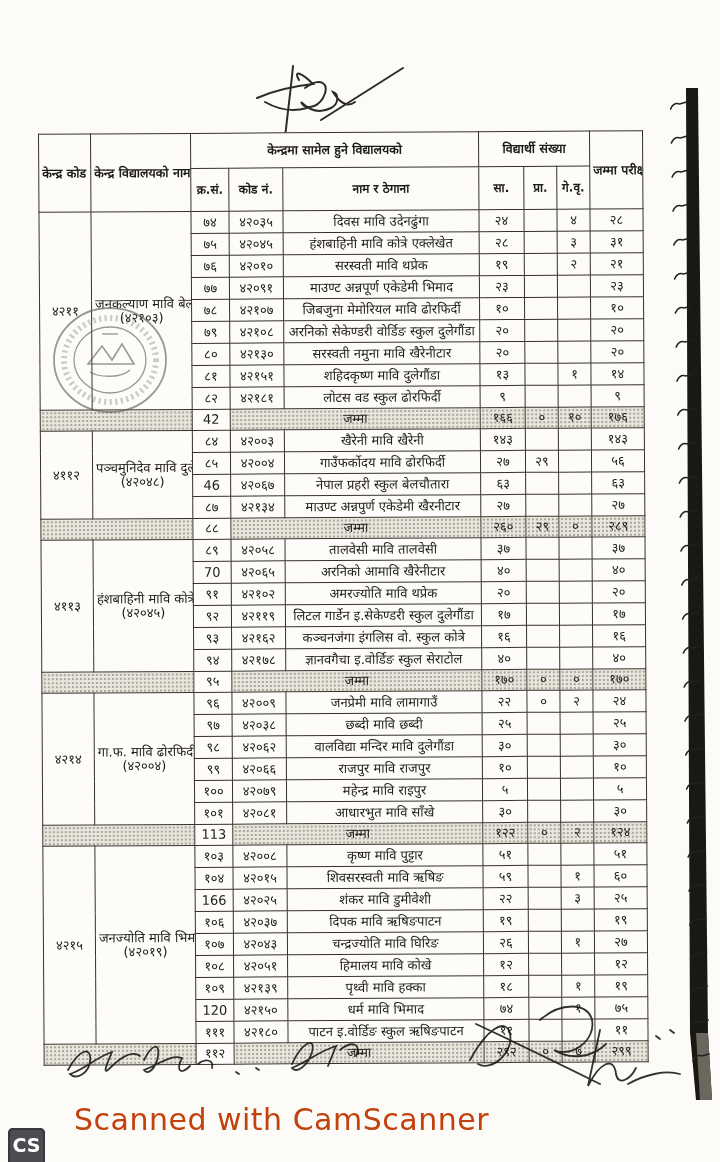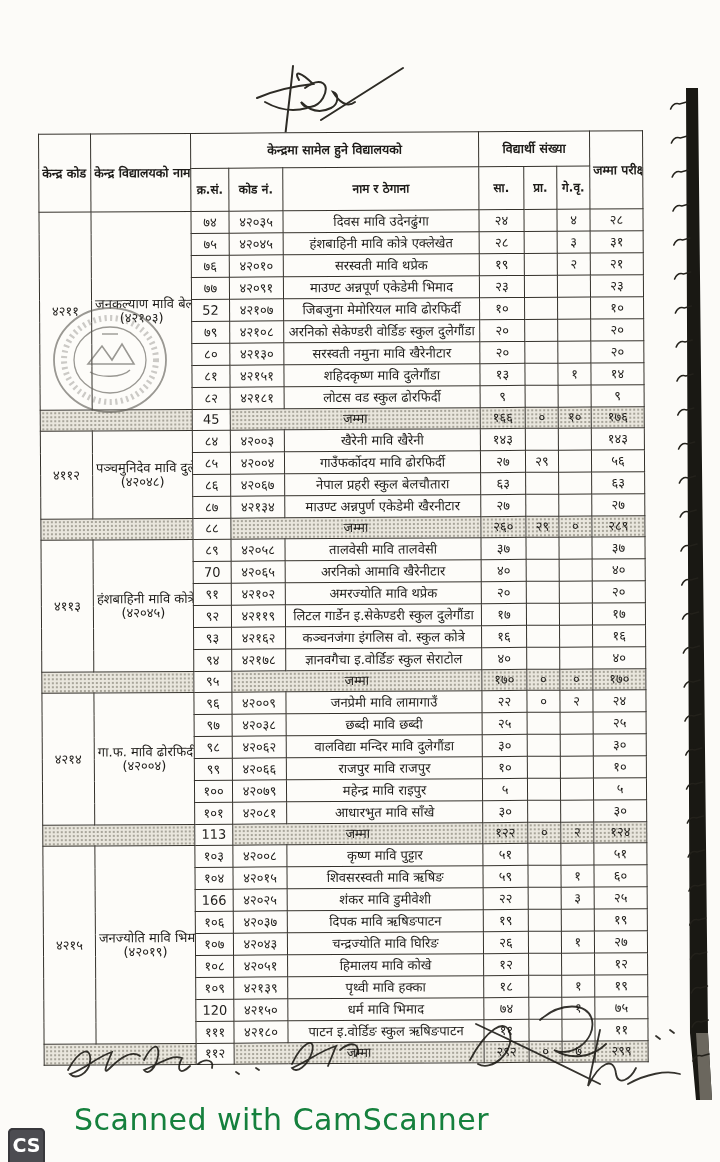--- a/index.html
+++ b/index.html
@@ -32,21 +32,21 @@
   tr.summary td{height:20px;}
   .stipple{
     background-color:#e9e6dd;
     background-image:radial-gradient(#a8a59a 0.9px, rgba(0,0,0,0) 1px);
     background-size:4px 4px;
   }
   
   .abs{position:absolute;}
   .wm-text{
     position:absolute;left:74px;top:1102px;height:30px;overflow:hidden;
-    font-size:30px;font-weight:500;color:#15803d;letter-spacing:0.5px;
+    font-size:30px;font-weight:500;color:#c2410c;letter-spacing:0.5px;
     font-family:"DejaVu Sans","Liberation Sans",sans-serif;
     text-align:right;
   }
   .cs-badge{
     position:absolute;left:8px;top:1128px;width:37px;height:40px;
     background:#4c4c51;border-radius:5px;color:#ffffff;
     display:flex;align-items:flex-start;justify-content:center;
     font-size:19px;font-weight:bold;padding-top:6px;box-sizing:border-box;
     box-shadow:inset 0 0 0 2px #38383c;
   }
@@ -132,21 +132,21 @@
         <tr>
           <td class="cell-num">७७</td>
           <td class="cell-num">४२०९१</td>
           <td class="cell-name">माउण्ट अन्नपूर्ण एकेडेमी भिमाद</td>
           <td class="cell-num">२३</td>
           <td class="cell-num"></td>
           <td class="cell-num"></td>
           <td class="cell-num">२३</td>
         </tr>
         <tr>
-          <td class="cell-num">52</td>
+          <td class="cell-num">७८</td>
           <td class="cell-num">४२१०७</td>
           <td class="cell-name">जिबजुना मेमोरियल मावि ढोरफिर्दी</td>
           <td class="cell-num">१०</td>
           <td class="cell-num"></td>
           <td class="cell-num"></td>
           <td class="cell-num">१०</td>
         </tr>
         <tr>
           <td class="cell-num">७९</td>
           <td class="cell-num">४२१०८</td>
@@ -178,21 +178,21 @@
           <td class="cell-num">८२</td>
           <td class="cell-num">४२१८१</td>
           <td class="cell-name">लोटस वड स्कुल ढोरफिर्दी</td>
           <td class="cell-num">९</td>
           <td class="cell-num"></td>
           <td class="cell-num"></td>
           <td class="cell-num">९</td>
         </tr>
         <tr class="summary">
           <td class="stipple" colspan="2"></td>
-          <td class="cell-num">45</td>
+          <td class="cell-num">42</td>
           <td class="stipple" colspan="2">जम्मा</td>
           <td class="cell-num stipple">१६६</td>
           <td class="cell-num stipple">०</td>
           <td class="cell-num stipple">१०</td>
           <td class="cell-num stipple">१७६</td>
         </tr>
         <tr>
           <td class="center-code" rowspan="4">४११२</td>
           <td class="center-name" rowspan="4">
             <div>पञ्चमुनिदेव मावि दुलेगौंडा</div>
@@ -209,21 +209,21 @@
         <tr>
           <td class="cell-num">८५</td>
           <td class="cell-num">४२००४</td>
           <td class="cell-name">गाउँफर्कोदय मावि ढोरफिर्दी</td>
           <td class="cell-num">२७</td>
           <td class="cell-num">२९</td>
           <td class="cell-num"></td>
           <td class="cell-num">५६</td>
         </tr>
         <tr>
-          <td class="cell-num">८६</td>
+          <td class="cell-num">46</td>
           <td class="cell-num">४२०६७</td>
           <td class="cell-name">नेपाल प्रहरी स्कुल बेलचौतारा</td>
           <td class="cell-num">६३</td>
           <td class="cell-num"></td>
           <td class="cell-num"></td>
           <td class="cell-num">६३</td>
         </tr>
         <tr>
           <td class="cell-num">८७</td>
           <td class="cell-num">४२१३४</td>

